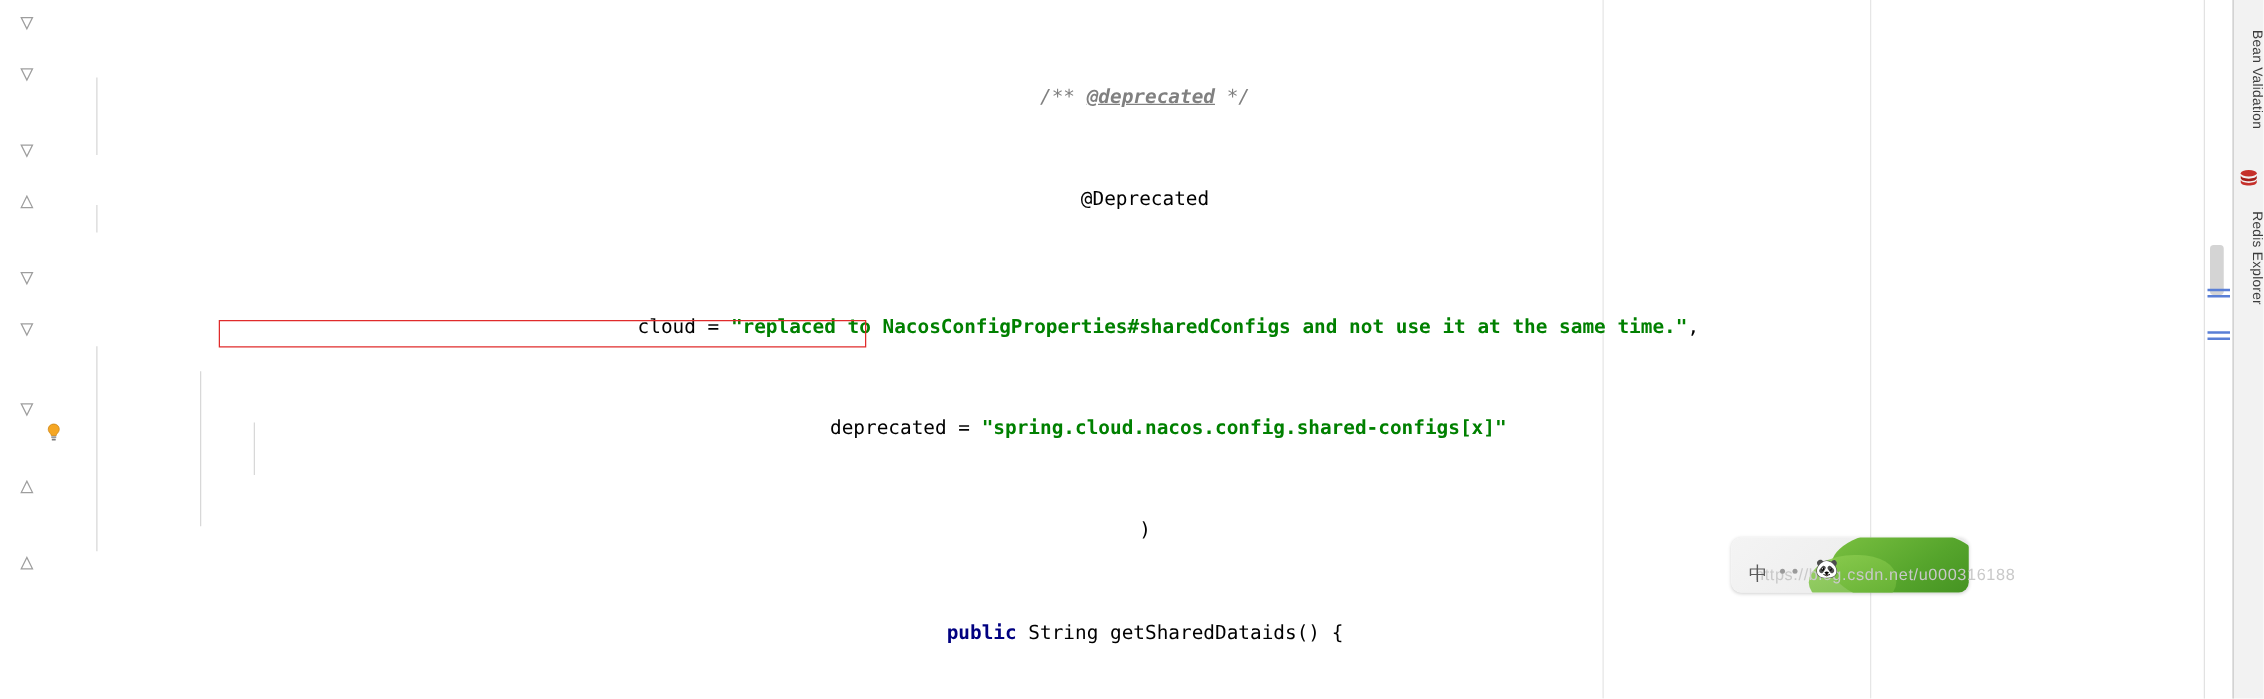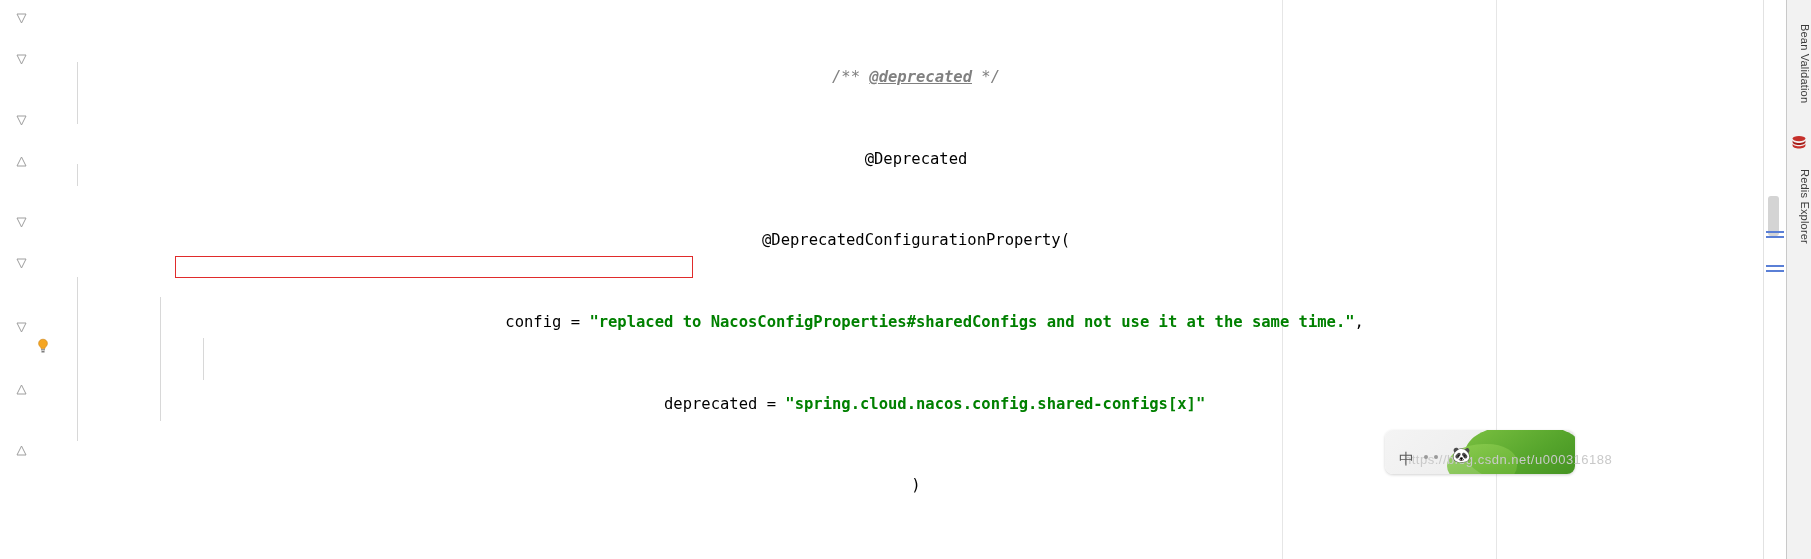--- a/index.html
+++ b/index.html
@@ -263,23 +263,22 @@
     <div class="indent-guide" style="left:17px; top:277px; height:164px;"></div>
     <div class="indent-guide" style="left:100px; top:297px; height:124px;"></div>
     <div class="indent-guide" style="left:143px; top:338px; height:42px;"></div>
 
     <div class="code-lines" style="top:6px;">
 
       <div class="line" style="padding-left:9px;"><span class="cmt">/** </span><span class="cmt-tag">@deprecated</span><span class="cmt"> */</span></div>
 
       <div class="line"><span class="anno">@Deprecated</span></div>
 
-      <div class="line"><span class="anno">@DeprecatedConfigurationProperty(</span></div>
-
-      <div class="line"><span class="plain">    config = </span><span class="str">"replaced to NacosConfigProperties#sharedConfigs and not use it at the same time."</span><span class="plain">,</span></div>
+
+      <div class="line"><span class="plain">    cloud = </span><span class="str">"replaced to NacosConfigProperties#sharedConfigs and not use it at the same time."</span><span class="plain">,</span></div>
 
       <div class="line"><span class="plain">    deprecated = </span><span class="str">"spring.cloud.nacos.config.shared-configs[x]"</span></div>
 
       <div class="line"><span class="plain">)</span></div>
 
       <div class="line"><span class="kw">public</span><span class="plain"> String getSharedDataids() {</span></div>
 
       
 
       

